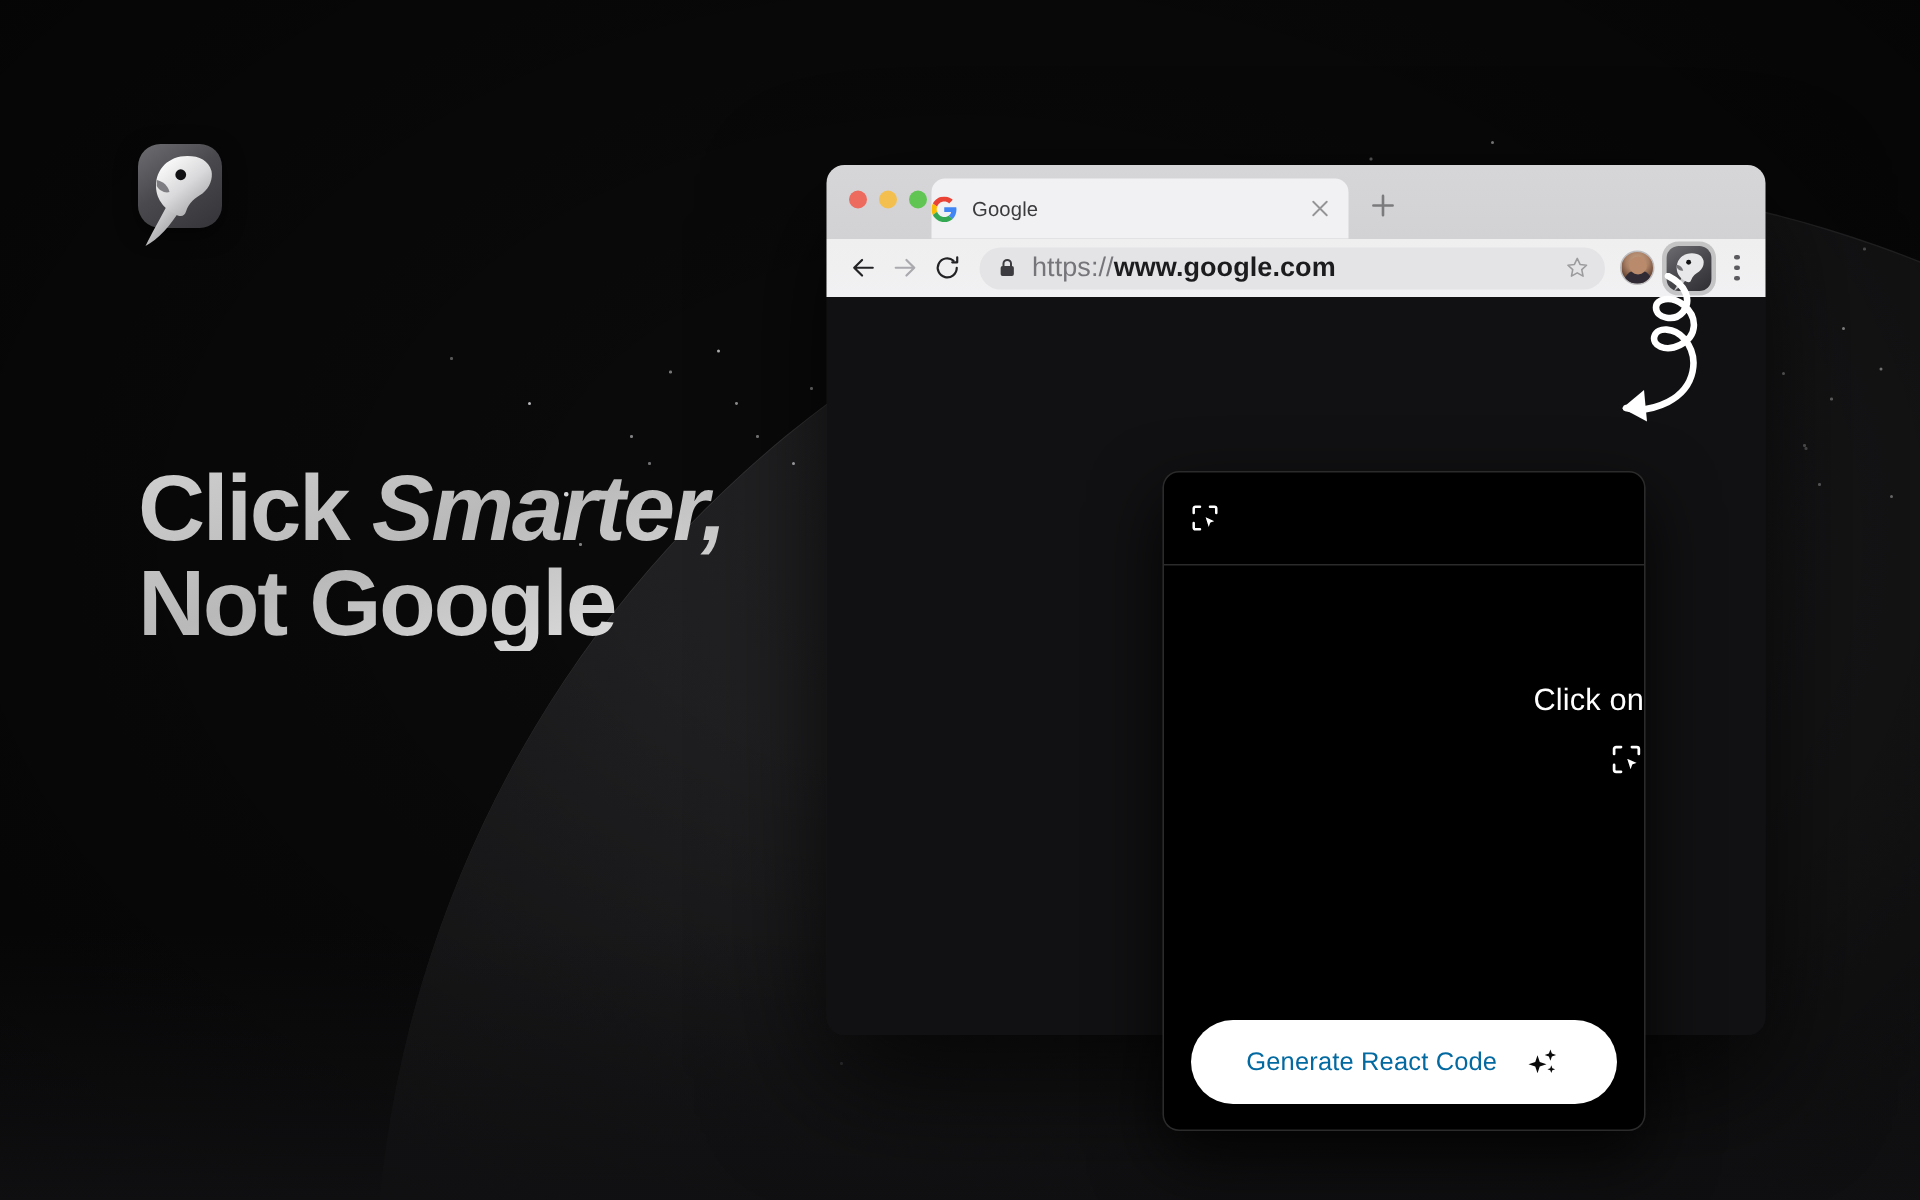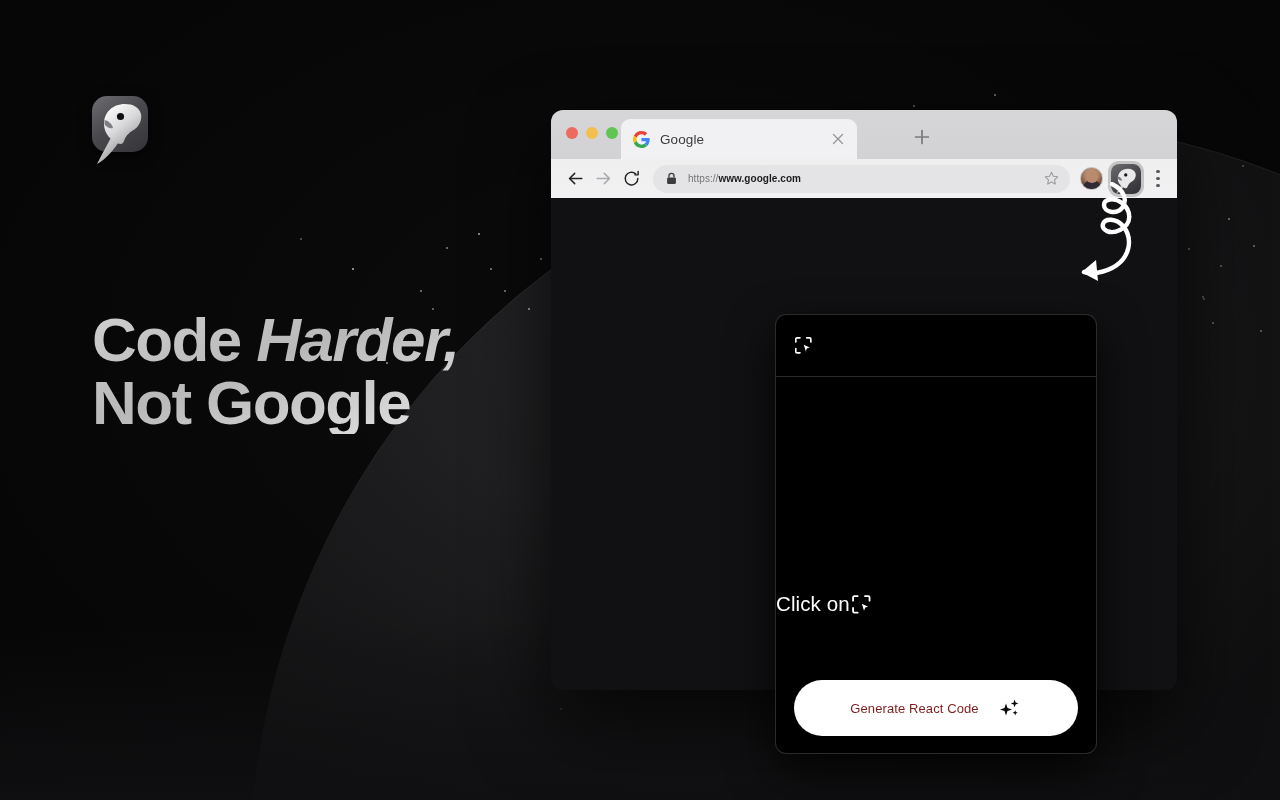--- a/index.html
+++ b/index.html
@@ -92,24 +92,24 @@
   .tabstrip { position: relative; height: 49px; }
 
   .lights { position: absolute; left: 15px; top: 17px; display: flex; gap: 8px; }
   .light { width: 12px; height: 12px; border-radius: 50%; }
   .light.red    { background: #ec6a5e; }
   .light.yellow { background: #f3bf4f; }
   .light.green  { background: #61c554; }
 
   .tab {
     position: absolute; left: 70px; top: 9px;
-    width: 236px; height: 40px;
+    width: 278px; height: 40px;
     background: #f1f1f3;
     border-radius: 9px 9px 0 0;
-    display: flex; align-items: center; padding: 0 10px 0 12px;
+    display: flex; align-items: center; padding: 0 10px 0 0;
   }
   .tab-fav { width: 17px; height: 17px; flex: 0 0 17px; }
   .tab-title {
     flex: 1; margin-left: 10px;
     font-size: 13.5px; color: #3b3b3d; letter-spacing: 0.1px;
     white-space: nowrap; overflow: hidden; text-overflow: ellipsis;
   }
   .tab-close { width: 18px; height: 18px; flex: 0 0 18px; opacity: 0.62; }
   .newtab { position: absolute; left: 360px; top: 16px; width: 22px; height: 22px; opacity: 0.66; }
 
@@ -117,21 +117,21 @@
     position: relative; height: 39px;
     display: flex; align-items: center; padding: 0 8px 0 10px;
   }
   .tb-btn { width: 28px; height: 28px; display: flex; align-items: center; justify-content: center; border-radius: 50%; flex: 0 0 auto; }
   .omnibox {
     flex: 1; height: 28px; margin: 0 8px 0 8px;
     background: #e4e4e6; border-radius: 14px;
     display: flex; align-items: center; padding: 0 10px 0 13px;
   }
   .lock { width: 11px; height: 13px; flex: 0 0 11px; }
-  .url { flex: 1; margin-left: 11px; font-size: 10px; white-space: nowrap; color: #1c1c1e; font-weight: 600; letter-spacing: 0.05px; }
+  .url { flex: 1; margin-left: 11px; font-size: 18px; white-space: nowrap; color: #1c1c1e; font-weight: 600; letter-spacing: 0.05px; }
   .url .scheme { color: #75757a; font-weight: 400; }
   .star-btn { width: 17px; height: 17px; opacity: 0.52; flex: 0 0 17px; }
 
   .avatar {
     width: 23px; height: 23px; border-radius: 50%; flex: 0 0 23px;
     margin: 0 8px 0 2px;
     background: radial-gradient(circle at 50% 30%, #c9a58a 0%, #a97f63 42%, #6d4a37 70%, #3c2a20 100%);
     border: 1.5px solid #bdbdc0;
     position: relative; overflow: hidden;
   }
@@ -180,32 +180,32 @@
     box-shadow: 0 18px 46px rgba(0,0,0,0.8);
     overflow: hidden;
   }
   .popup-head {
     height: 62px; flex: 0 0 62px;
     border-bottom: 1px solid rgba(255,255,255,0.17);
     display: flex; align-items: center; padding-left: 17px;
   }
   .popup-body {
     flex: 1; position: relative;
-    display: flex; flex-direction: row; align-items: center;
+    display: flex; flex-direction: column; align-items: flex-end;
     padding-top: 78px;
   }
   .popup-line { color: #fff; font-size: 20.5px; font-weight: 400; letter-spacing: 0.1px; }
   .popup-pick { margin: 16px 0 16px 0; }
   .gen-btn {
     position: absolute; left: 18px; right: 18px; bottom: 17px;
     height: 56px; border-radius: 28px; background: #fff;
     display: flex; align-items: center; justify-content: center; gap: 17px;
     border: none; cursor: pointer;
   }
-  .gen-label { font-size: 13px; color: #7f1d1d; font-weight: 500; letter-spacing: 0.1px; font-family: "Liberation Sans", sans-serif; }
+  .gen-label { font-size: 17px; color: #0369a1; font-weight: 500; letter-spacing: 0.1px; font-family: "Liberation Sans", sans-serif; }
 
   .curly-arrow { position: absolute; left: 1064px; top: 182px; pointer-events: none; }
 </style>
 </head>
 <body>
 
 <div class="stage">
 
   <div class="bg-sphere"></div>
 
@@ -260,21 +260,21 @@
         <path d="M25 36 C20 46 13 58 7 70 C15 66 24 56 30 46 Z" fill="url(#tailg)"></path>
 
         <path d="M35 10 C22 10 14 19 14 30 C14 40 21 46 27 49 C31 51 33 50 34 47
                  C36 41 40 38 45 35 C50 31 52 25 51 20 C49 13 43 10 35 10 Z" fill="url(#birdg)"></path>
 
         <path d="M14.5 26 C19 27 22 30 23 34 C20 35 16 33 14.5 30 Z" fill="#7e7e82"></path>
         <circle cx="30.5" cy="22.5" r="3.6" fill="#101012"></circle>
       </svg>
     </div>
 
-    <h1 class="headline"><span><span>Code </span><span class="ital">Harder,</span></span>
+    <h1 class="headline"><span><span>Click </span><span class="ital">Smarter,</span></span>
 <span>Not Google</span></h1>
 
   </div>
 
   <div class="browser">
 
     <div class="browser-chrome">
 
       <div class="tabstrip">
         <div class="lights">

